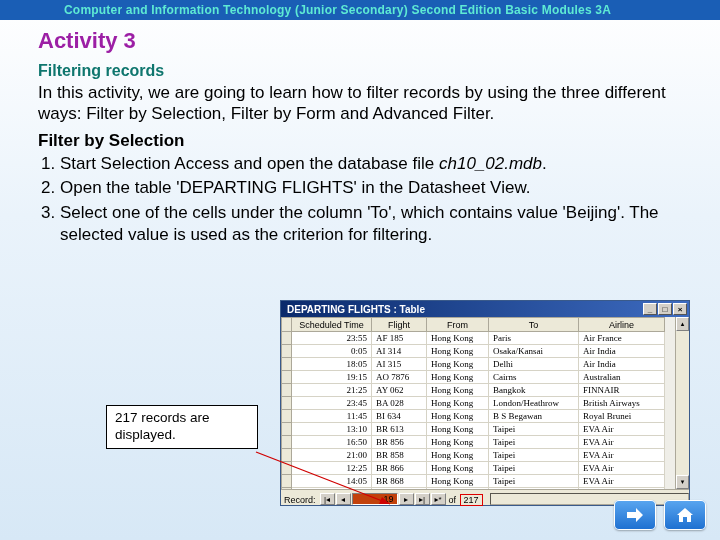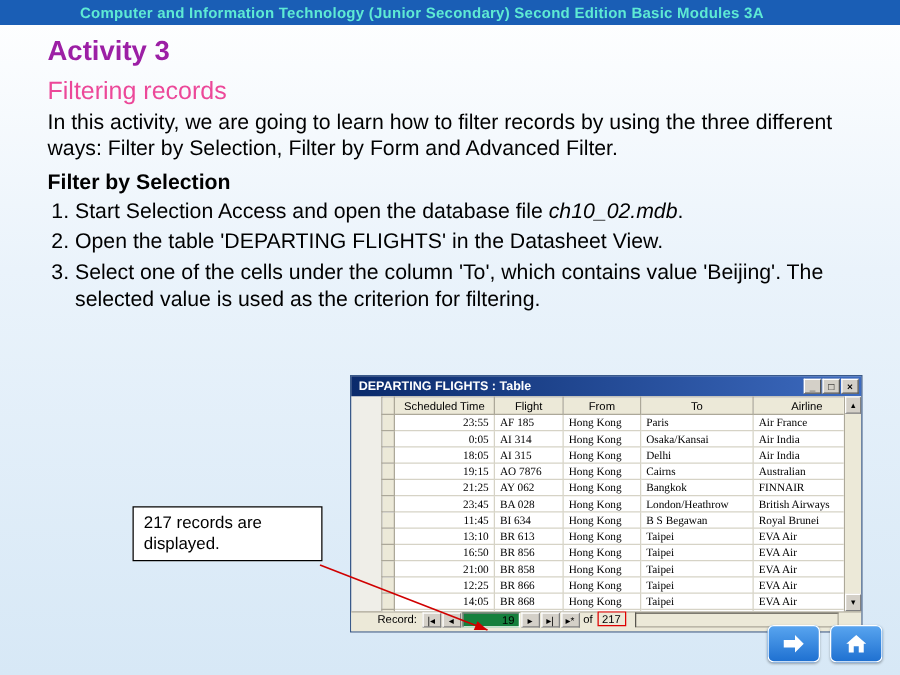--- a/index.html
+++ b/index.html
@@ -12,21 +12,21 @@
   .top-bar {
     background: #1a5eb5; color: #5eead4; font-size: 12px; font-weight: bold;
     padding: 3px 0 3px 64px; letter-spacing: .2px;
     font-family: Tahoma, Arial, sans-serif;
   }
   .content { padding: 8px 38px 0 38px; }
   .activity-title {
     color: #9c1fa5; font-size: 22px; font-weight: bold;
     margin-bottom: 8px; font-family: Verdana, sans-serif;
   }
-  .section-title { font-size: 20px; font-weight: normal; color: #ec4899; margin-bottom: 2px; }
+  .section-title { font-size: 16px; font-weight: bold; color: #0f766e; margin-bottom: 2px; }
   .intro { font-size: 17px; color: #000; line-height: 1.25; margin-bottom: 6px; }
   .sub-title { font-size: 17px; font-weight: bold; margin-bottom: 2px; }
   ol.steps { margin-left: 22px; font-size: 17px; line-height: 1.28; }
   ol.steps li { margin-bottom: 3px; }
   .fname { font-style: italic; }
   .callout-wrap { position: absolute; left: 106px; top: 405px; z-index:5; }
   .callout {
     background: #fff; border: 1px solid #000; padding: 4px 8px;
     font-size: 13.5px; line-height: 1.25; width: 152px;
   }
@@ -40,45 +40,45 @@
     font-size: 9px; display:flex; flex-direction:column;
   }
   .titlebar {
     background: linear-gradient(to right, #0a2a6b, #3d6bc0);
     color: #fff; display:flex; align-items:center; height:16px;
     padding: 0 2px 0 6px; font-size:10px; font-weight:bold;
   }
   .titlebar .caption { flex:1; }
   .win-btn { width:14px; height:12px; background:#d4d0c8; border:1px solid #fff; border-right-color:#555; border-bottom-color:#555; margin-left:1px; display:flex; align-items:center; justify-content:center; font-size:8px; color:#000; }
   .grid-wrap { flex:1; display:flex; overflow:hidden; }
-  .grid { flex:1; overflow:hidden; position:relative;padding-left:24px; }
+  .grid { flex:1; overflow:hidden; position:relative; }
   table.data { border-collapse: collapse; width: calc(100% - 14px); table-layout:fixed; background:#fff; }
   table.data th {
     background: #ece9d8; border:1px solid #aca899; padding:1px 2px;
     font-weight:normal; font-size:9px; color:#000; height:14px;
     white-space:nowrap; overflow:hidden;
   }
   table.data td {
     border:1px solid #d6d3c6; padding:1px 4px; font-size:9px;
     font-family: 'Times New Roman', serif;
     white-space:nowrap; overflow:hidden; height:12px;
   }
   table.data td.recsel { background:#ece9d8; width:10px; border:1px solid #aca899; }
   col.c-sel{width:10px;} col.c-time{width:80px;} col.c-flight{width:55px;}
   col.c-from{width:62px;} col.c-to{width:90px;} col.c-airline{width:86px;}
   .vscroll { width:14px; background:#ece9d8; border-left:1px solid #aca899; display:flex; flex-direction:column; }
   .vscroll .sbtn { height:14px; background:#d4d0c8; border:1px solid #fff; border-right-color:#808080; border-bottom-color:#808080; display:flex; align-items:center; justify-content:center; font-size:7px; }
   .vscroll .track { flex:1; }
   .rec-nav {
     height:16px; background:#ece9d8; border-top:1px solid #aca899;
-    display:flex; align-items:flex-start; font-size:9px; padding:0 18px; gap:1px;
+    display:flex; align-items:flex-end; font-size:9px; padding:0 0; gap:1px;
   }
   .rec-nav .lbl { padding:0 3px; }
   .nav-btn { width:15px; height:12px; background:#d4d0c8; border:1px solid #fff; border-right-color:#808080; border-bottom-color:#808080; display:flex; align-items:center; justify-content:center; font-size:8px; }
-  .rec-field { width:46px; height:12px; background:#15803d; border:1px solid #808080; border-right-color:#fff; border-bottom-color:#fff; text-align:right; padding:0 3px; font-size:9px; }
+  .rec-field { width:46px; height:12px; background:#c2410c; border:1px solid #808080; border-right-color:#fff; border-bottom-color:#fff; text-align:right; padding:0 3px; font-size:9px; }
   .rec-of { padding:0 2px; }
   .rec-of .count{ border:1px solid #d00; padding:0 3px; margin-left:1px; background:#ece9d8; }
   .hscroll-track{ flex:1; margin-left:4px; height:12px; background:#ece9d8; border:1px inset #aca899; }
   .footer-btns { position:absolute; right:14px; bottom:10px; display:flex; gap:8px; }
   .fbtn {
     width:42px; height:30px; border-radius:5px;
     background: linear-gradient(to bottom,#5aa6f0,#1d6fd0);
     display:flex; align-items:center; justify-content:center;
     box-shadow: inset 0 0 0 1px #fff, 0 1px 2px rgba(0,0,0,.3);
     cursor:pointer;

